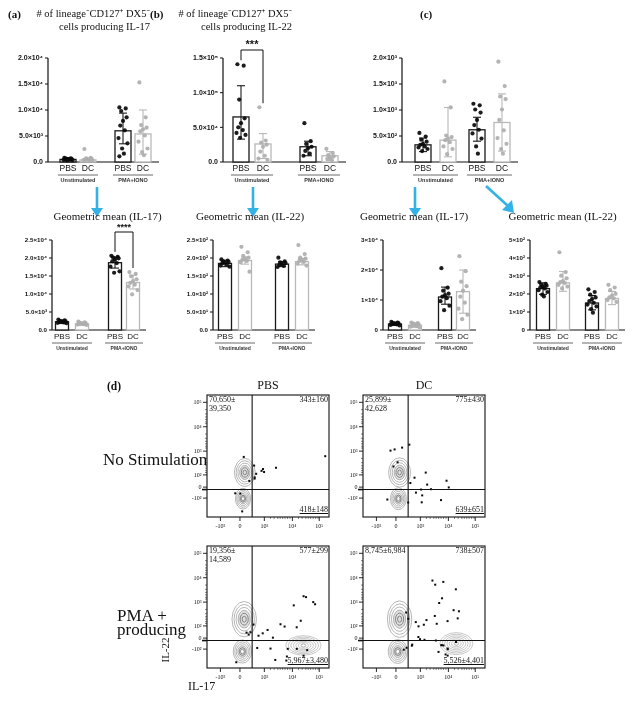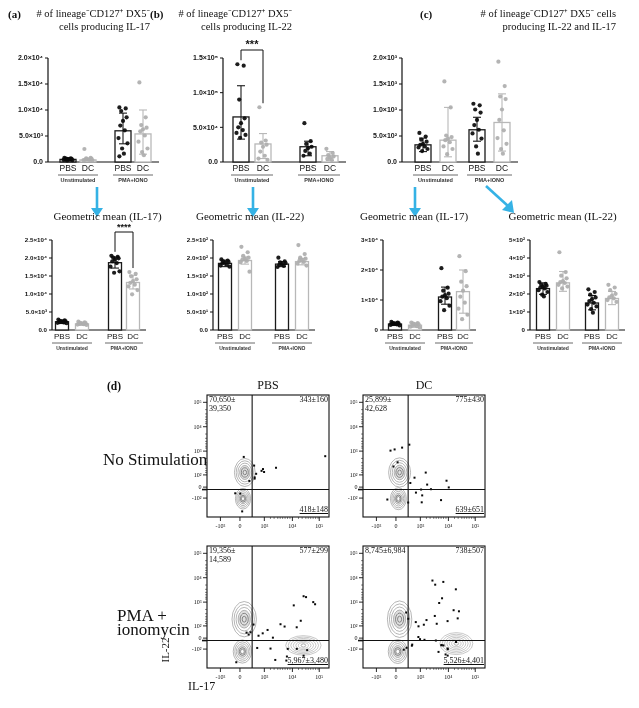--- a/index.html
+++ b/index.html
@@ -188,24 +188,20 @@
         <text x="75" y="142" font-size="5.5" text-anchor="middle" font-family="&quot;Liberation Sans&quot;,sans-serif" font-weight="bold" fill="#333">Unstimulated</text>
         <line x1="121" y1="135" x2="163" y2="135" stroke="#444" stroke-width="0.8"></line>
         <text x="142" y="142" font-size="5.5" text-anchor="middle" font-family="&quot;Liberation Sans&quot;,sans-serif" font-weight="bold" fill="#333">PMA+IONO</text>
         <line x1="64" y1="10" x2="86" y2="10" stroke="#111" stroke-width="1"></line>
         <line x1="64" y1="10" x2="64" y2="20.24000000000001" stroke="#111" stroke-width="1"></line>
         <line x1="86" y1="10" x2="86" y2="63.226666666666674" stroke="#111" stroke-width="1"></line>
         <text x="75" y="8" font-size="11" text-anchor="middle" font-family="&quot;Liberation Sans&quot;,sans-serif" font-weight="bold" fill="#111">***</text>
       </svg></div>
 
   <span class="abs plabel" style="left:420px;top:8px;">(c)</span>
-  <div class="abs ptitle" style="left:438px;top:8px;width:178px;">
-    <span># of lineage⁻CD127⁺ DX5⁻ cells</span><br>
-    <span>producing IL-22 and IL-17</span>
-  </div>
   <div class="abs" style="left:356px;top:40px;"><svg width="205" height="158" viewBox="0 0 205 158">
         <line x1="46" y1="18" x2="46" y2="122" stroke="#111" stroke-width="1.2"></line>
         <line x1="46" y1="122" x2="162" y2="122" stroke="#111" stroke-width="1.2"></line>
         <line x1="43" y1="18" x2="46" y2="18" stroke="#111" stroke-width="1"></line>
         <text x="41" y="20.3" font-size="7" text-anchor="end" font-family="&quot;Liberation Sans&quot;,sans-serif" font-weight="bold" fill="#111">2.0×10³</text>
         <line x1="43" y1="44" x2="46" y2="44" stroke="#111" stroke-width="1"></line>
         <text x="41" y="46.3" font-size="7" text-anchor="end" font-family="&quot;Liberation Sans&quot;,sans-serif" font-weight="bold" fill="#111">1.5×10³</text>
         <line x1="43" y1="70" x2="46" y2="70" stroke="#111" stroke-width="1"></line>
         <text x="41" y="72.3" font-size="7" text-anchor="end" font-family="&quot;Liberation Sans&quot;,sans-serif" font-weight="bold" fill="#111">1.0×10³</text>
         <line x1="43" y1="96" x2="46" y2="96" stroke="#111" stroke-width="1"></line>
@@ -617,21 +613,21 @@
         <text x="112" y="122" font-size="5" text-anchor="middle" font-family="&quot;Liberation Sans&quot;,sans-serif" font-weight="bold" fill="#333">PMA+IONO</text>
       </svg></div>
 
   <span class="abs dlabel" style="left:107px;top:380px;">(d)</span>
   <div class="abs colhead" style="left:218px;top:378px;width:100px;">PBS</div>
   <div class="abs colhead" style="left:374px;top:378px;width:100px;">DC</div>
 
   <div class="abs rowlab" style="left:103px;top:453px;">No Stimulation</div>
   <div class="abs rowlab" style="left:117px;top:597px;margin-top:12px;">
     <span>PMA +</span><br>
-    <span>ionomycin</span>
+    <span>producing</span>
   </div>
 
   <div class="flowwrap" style="left:171px;top:390px;">
     <svg width="170" height="150">
         <rect x="36" y="5" width="122" height="122" fill="#fff" stroke="#111" stroke-width="1.1"></rect>
         <line x1="32" y1="12.32" x2="36" y2="12.32" stroke="#111" stroke-width="0.9"></line>
         <text x="30.5" y="14.32" font-size="6" text-anchor="end" font-family="&quot;Liberation Serif&quot;,serif" font-weight="normal" fill="#111">10⁵</text>
         <line x1="34" y1="19.64" x2="36" y2="19.64" stroke="#111" stroke-width="0.5"></line>
         <line x1="34" y1="23.91" x2="36" y2="23.91" stroke="#111" stroke-width="0.5"></line>
         <line x1="34" y1="26.96" x2="36" y2="26.96" stroke="#111" stroke-width="0.5"></line>

